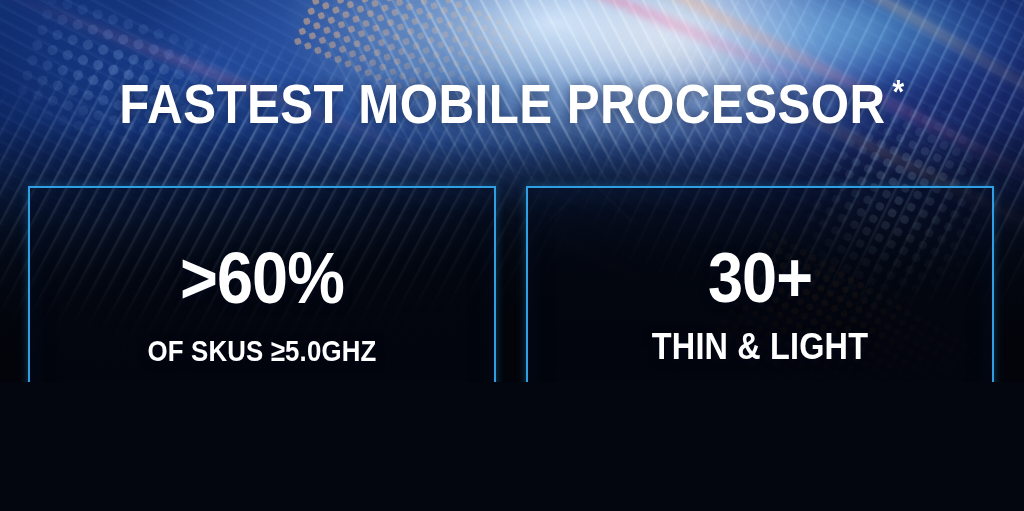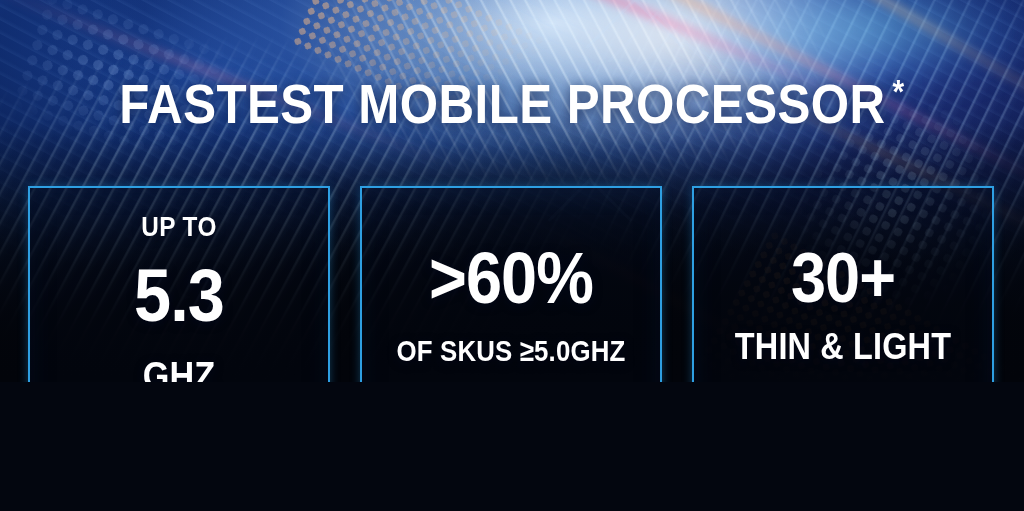--- a/index.html
+++ b/index.html
@@ -255,27 +255,20 @@
   <div class="dots" style="left:20px;  top:20px;  width:220px; height:140px; color:rgba(170,205,255,.45); transform:rotate(18deg); background-size:16px 16px; -webkit-mask-image:radial-gradient(ellipse at 40% 40%,#000,transparent 72%); mask-image:radial-gradient(ellipse at 40% 40%,#000,transparent 72%); opacity:.5;"></div>
 
   <div class="bg-layer bg-vignette"></div>
 
   <h1 id="headline">
     <span>FASTEST MOBILE PROCESSOR</span><span class="ast">*</span>
   </h1>
 
   <div id="cards">
 
-    <div class="card card-1">
-      <div class="card-inner">
-        <div class="stat-over">UP TO</div>
-        <div class="stat-big">5.3</div>
-        <div class="stat-sub">GHZ</div>
-      </div>
-    </div>
 
     <div class="card card-2">
       <div class="card-inner">
 
         <div class="stat-big">&gt;60%</div>
         <div class="stat-sub">OF SKUS ≥5.0GHZ</div>
       </div>
     </div>
 
     <div class="card card-3">

